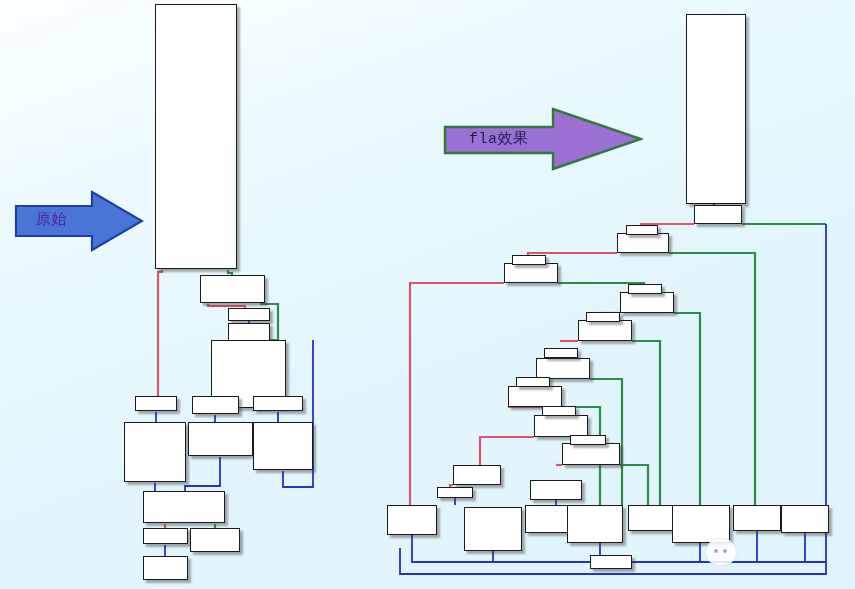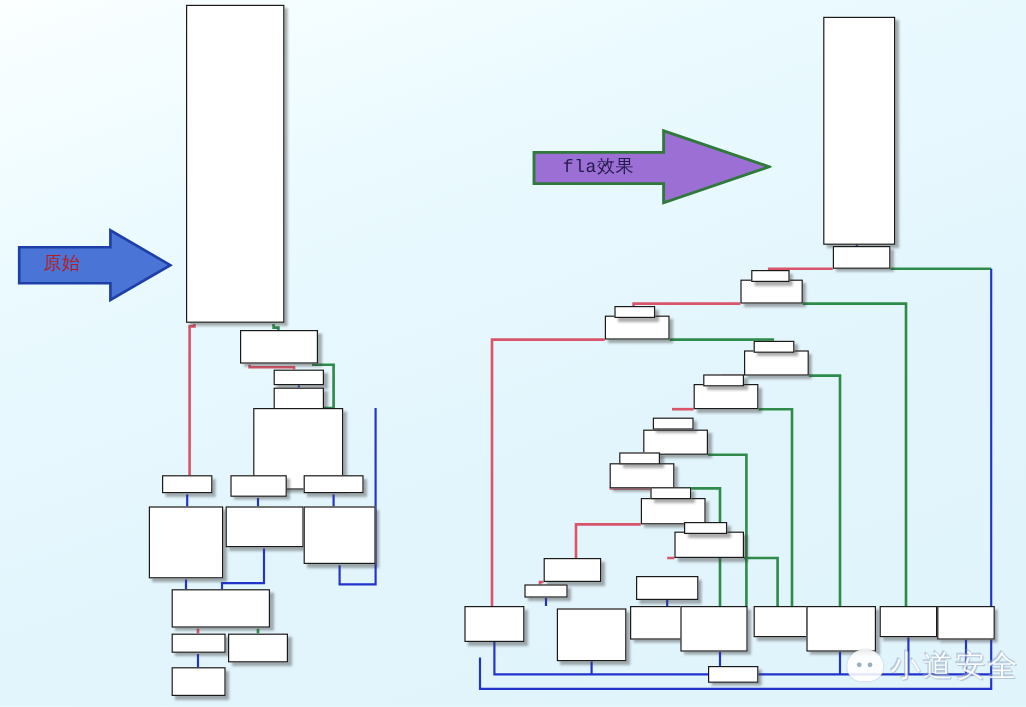--- a/index.html
+++ b/index.html
@@ -17,21 +17,21 @@
     background:#ffffff;
     border:1.6px solid #1a1a1a;
     box-shadow:3px 3px 2px rgba(60,60,60,0.42);
     box-sizing:border-box;
   }
   
   .arrow-wrap{position:absolute;}
   .arrow-label{
     position:absolute;
     font-size:15px;
-    color:#b91c1c;
+    color:#4c1d95;
     white-space:nowrap;
     letter-spacing:0.5px;
   }
   .arrow-label.purple{color:#241b4d;}
   
   .watermark{
     position:absolute;
     display:flex;align-items:center;gap:6px;
     opacity:0.88;
     pointer-events:none;
@@ -171,16 +171,15 @@
 
   <div class="arrow-wrap" style="left:443px;top:105px;font-family:Liberation Mono, monospace;">
     <svg width="200" height="68" viewBox="0 0 200 68">
       <polygon points="2,22 110,22 110,4 198,34 110,64 110,48 2,48" fill="#9b6fd4" stroke="#2f7a3a" stroke-width="2.4"></polygon>
     </svg>
     <span class="arrow-label purple" style="left:26px;top:24px;">fla效果</span>
   </div>
 
   <div class="watermark" style="left:706px;top:538px;">
     <span class="wm-ghost"></span>
-    <span class="wm-text">小道安全</span>
   </div>
 
 </div>
 
 </body></html>

